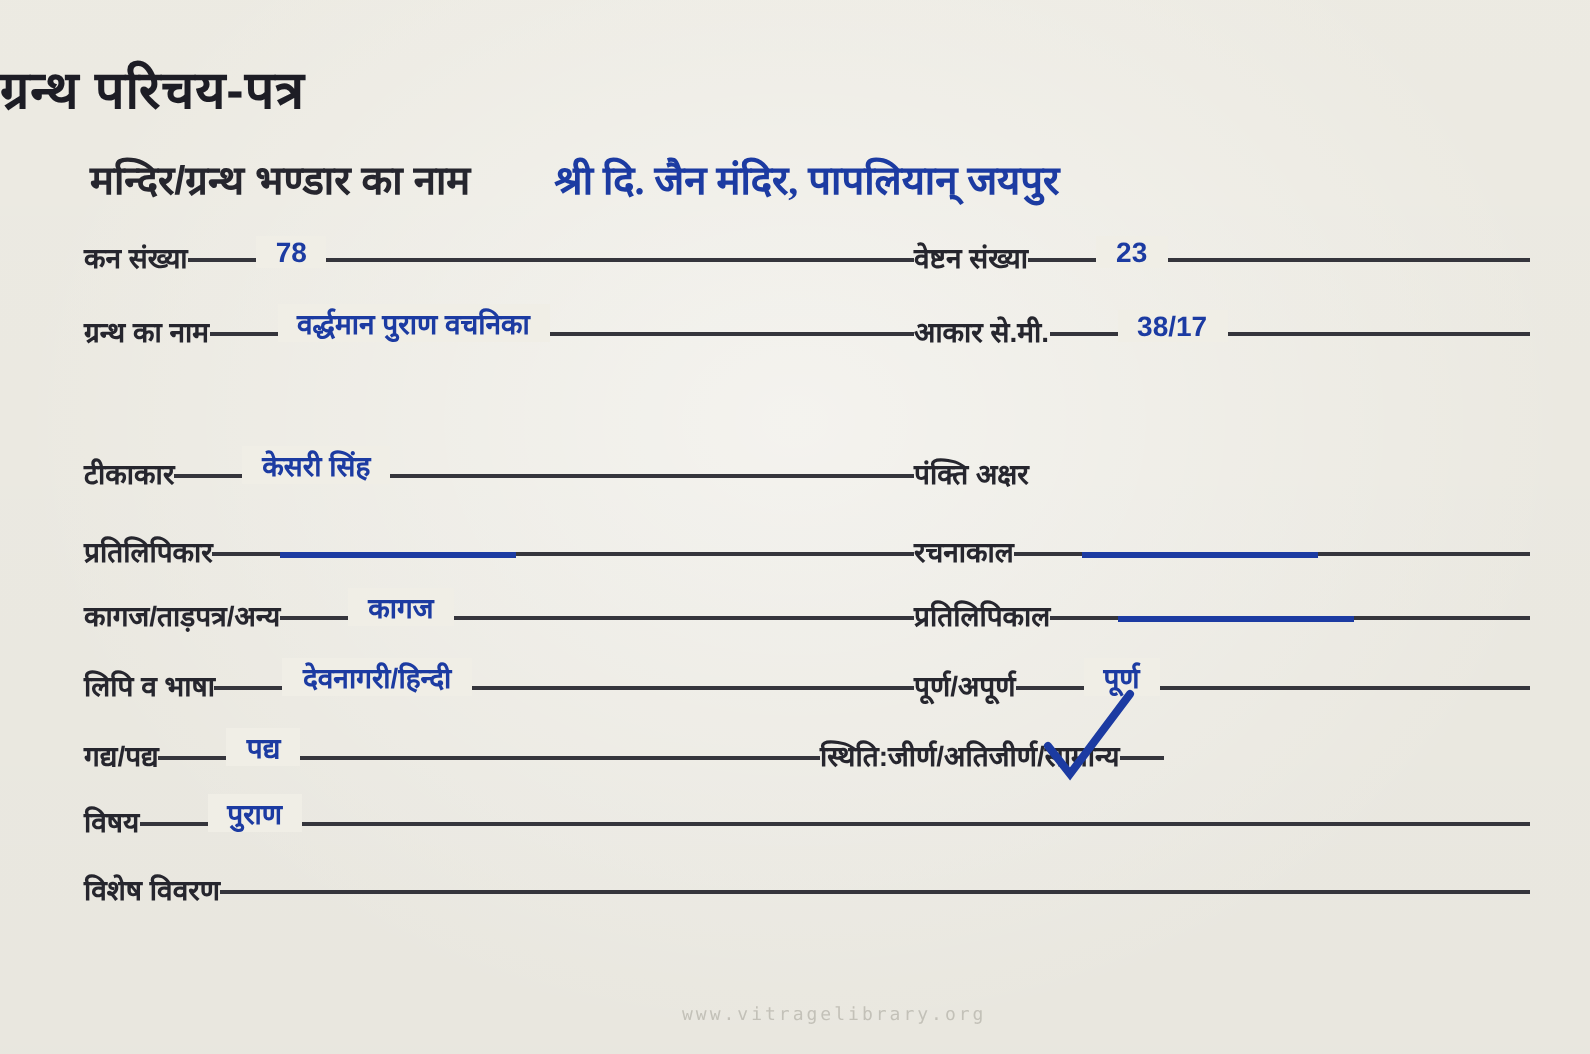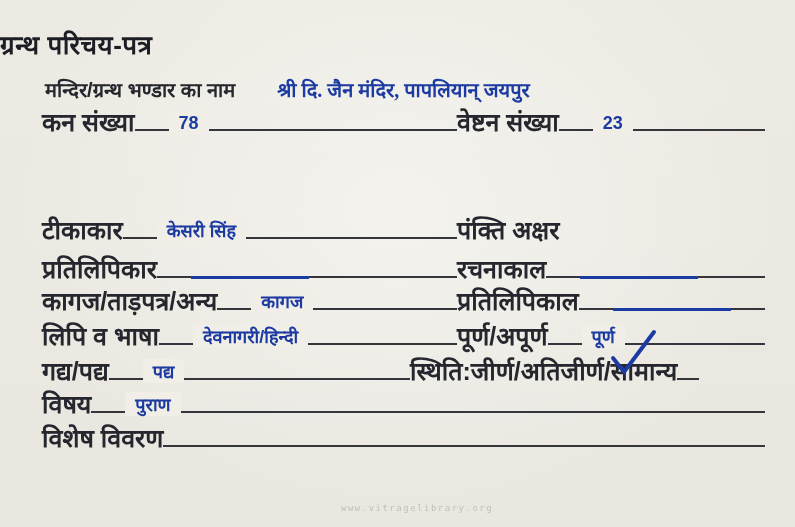--- a/index.html
+++ b/index.html
@@ -37,35 +37,35 @@
   .hval{font-size:20px;font-weight:bold;color:var(--ink-blue);margin-left:42px;font-family:Liberation Serif, serif;}
   .row{
     position:absolute;left:42px;right:30px;
     height:26px;
     display:flex;align-items:flex-end;
     white-space:nowrap;
   }
   .left-part{display:flex;align-items:flex-end;width:415px;flex:none;}
   .left-part.narrow{width:368px;}
   .lbl{
-    font-size:25px;font-weight:bold;color:var(--print-black);
+    font-size:14px;font-weight:bold;color:var(--print-black);
     transform:translateY(7px);
     flex:none;
   }
   .fill{
     flex:1 1 auto;
     position:relative;
     height:14px;
     border-bottom:2px solid var(--line-dark);
     min-width:8px;
   }
   .fill.short{flex:0 0 22px;}
   .val{
     position:absolute;left:34px;bottom:-5px;
-    font-size:18px;font-weight:bold;
+    font-size:14px;font-weight:bold;
     color:var(--ink-blue);
     background:var(--paper);
     padding:0 10px;
     white-space:nowrap;
   }
   .pen-stroke{
     position:absolute;left:34px;bottom:-3px;
     width:118px;height:0;
     border-bottom:3px solid var(--ink-blue);
   }
@@ -100,20 +100,32 @@
       <span class="fill">
         <span class="val">78</span>
       </span>
     </div>
     <span class="lbl">वेष्टन संख्या</span>
     <span class="fill">
       <span class="val">23</span>
     </span>
   </div>
 
+  <div class="row" style="top:142px">
+    <div class="left-part">
+      <span class="lbl">ग्रन्थ का नाम</span>
+      <span class="fill">
+        <span class="val">वर्द्धमान पुराण वचनिका</span>
+      </span>
+    </div>
+    <span class="lbl">आकार से.मी.</span>
+    <span class="fill">
+      <span class="val">38/17</span>
+    </span>
+  </div>
 
 
   <div class="row" style="top:213px">
     <div class="left-part">
       <span class="lbl">टीकाकार</span>
       <span class="fill">
         <span class="val">केसरी सिंह</span>
       </span>
     </div>
     <span class="lbl">पंक्ति अक्षर</span>

